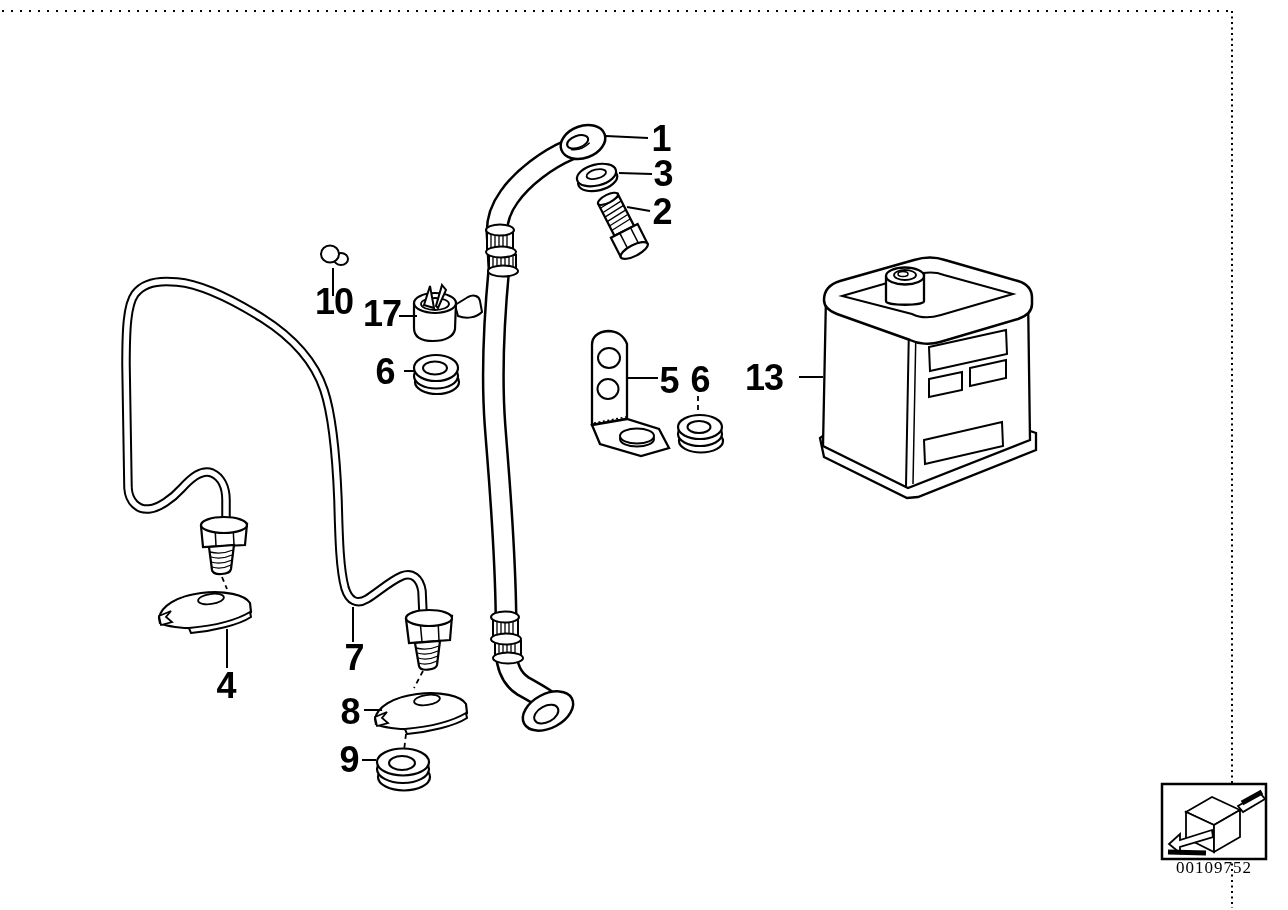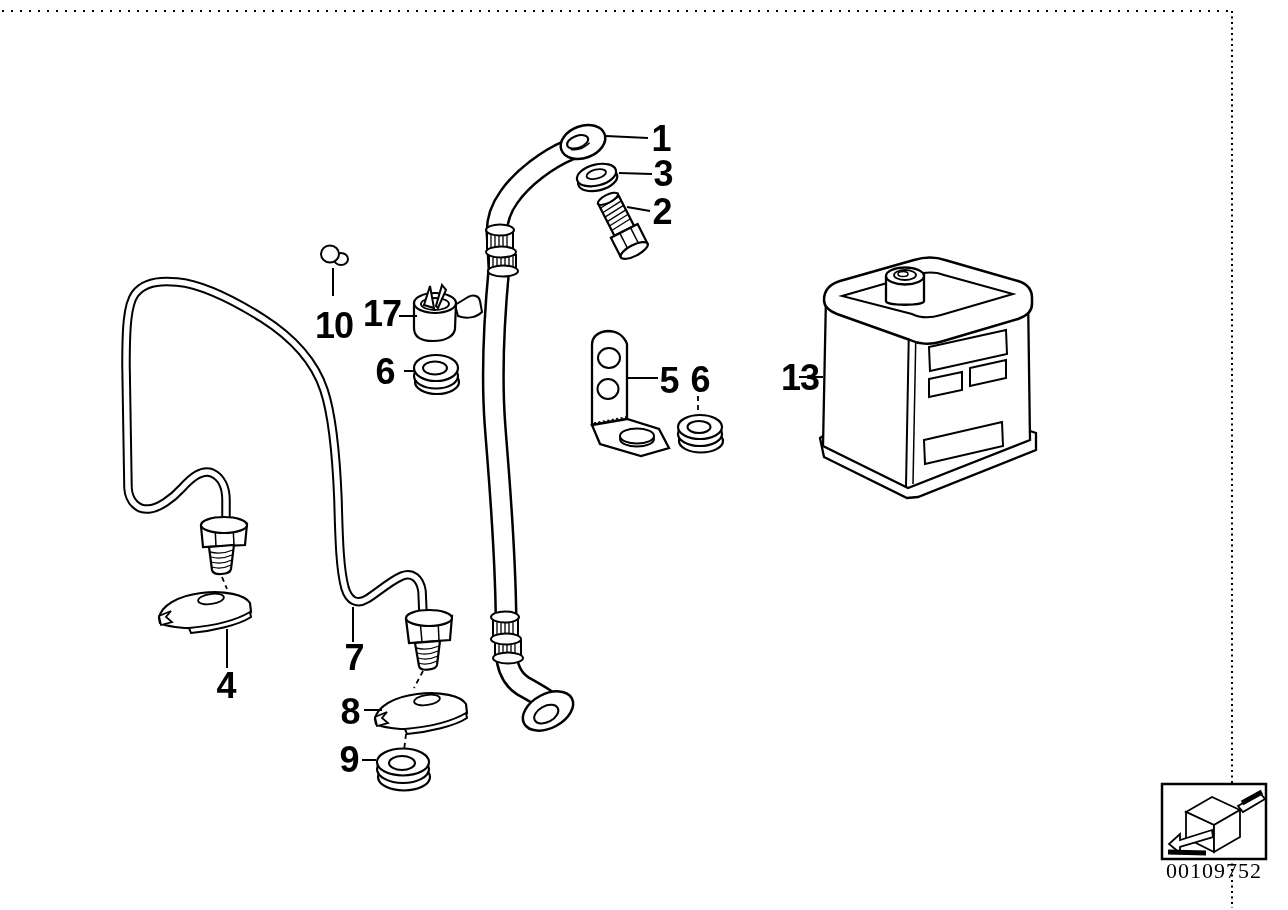--- a/index.html
+++ b/index.html
@@ -21,21 +21,21 @@
     color:#000;
     letter-spacing:-1px;
     cursor:pointer;
     user-select:none;
   }
   .stamp-number{
     position:absolute;
     left:1156px;top:858px;width:116px;
     text-align:center;
     font-family:"Liberation Serif",serif;
-    font-size:22px;
+    font-size:17px;
     letter-spacing:1px;
     color:#000;
   }
 </style>
 </head>
 <body>
 
 <div id="page">
 
 <svg id="art" width="1288" height="910" viewBox="0 0 1288 910">
@@ -278,20 +278,20 @@
 
 <div class="callout" style="left:661px;top:139px">1</div>
 <div class="callout" style="left:662px;top:212px">2</div>
 <div class="callout" style="left:663px;top:174px">3</div>
 <div class="callout" style="left:226px;top:686px">4</div>
 <div class="callout" style="left:669px;top:381px">5</div>
 <div class="callout" style="left:700px;top:380px">6</div>
 <div class="callout" style="left:354px;top:658px">7</div>
 <div class="callout" style="left:350px;top:712px">8</div>
 <div class="callout" style="left:349px;top:760px">9</div>
-<div class="callout" style="left:334px;top:326px">10</div>
+<div class="callout" style="left:334px;top:302px">10</div>
 <div class="callout" style="left:382px;top:314px">17</div>
 <div class="callout" style="left:385px;top:372px">6</div>
-<div class="callout" style="left:800px;top:378px">13</div>
+<div class="callout" style="left:764px;top:378px">13</div>
 
 <div class="stamp-number">00109752</div>
 
 </div>
 
 </body></html>

